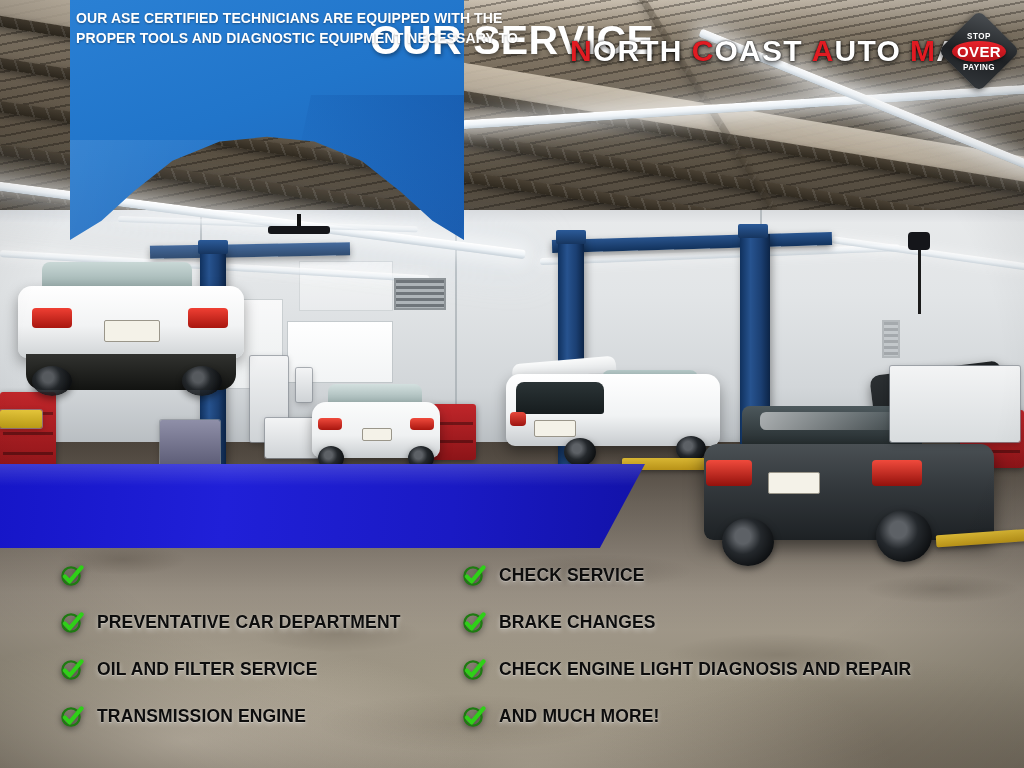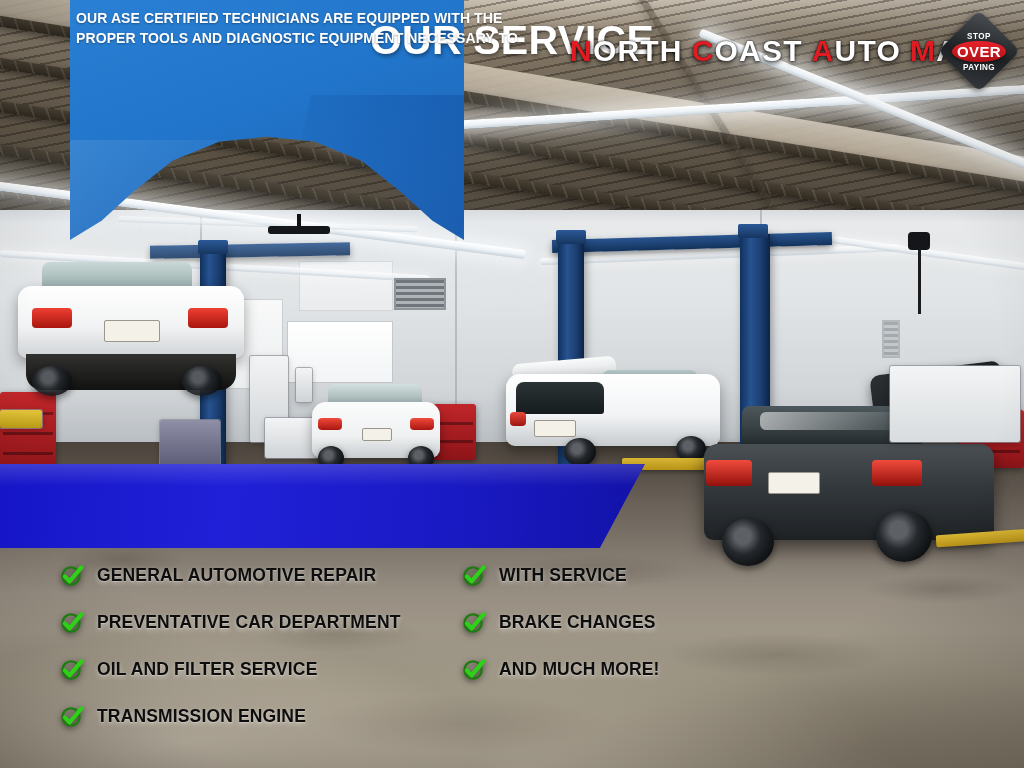--- a/index.html
+++ b/index.html
@@ -431,21 +431,20 @@
   <div id="services">
 
     <div class="svc-col" id="svc-col-left">
       <div class="svc-item">
         <span class="check-icon">
           <svg viewBox="0 0 24 24">
               <circle cx="11" cy="12" r="8.6" fill="none" stroke="#1f7a12" stroke-width="2.3"></circle>
               <path d="M5 12.6 L9.6 17.4 L21.5 3.4" fill="none" stroke="#2fd018" stroke-width="4.2" stroke-linecap="round" stroke-linejoin="round"></path>
             </svg>
         </span>
-        <span class="svc-label">GENERAL AUTOMOTIVE REPAIR</span>
       </div>
       <div class="svc-item">
         <span class="check-icon">
           <svg viewBox="0 0 24 24">
               <circle cx="11" cy="12" r="8.6" fill="none" stroke="#1f7a12" stroke-width="2.3"></circle>
               <path d="M5 12.6 L9.6 17.4 L21.5 3.4" fill="none" stroke="#2fd018" stroke-width="4.2" stroke-linecap="round" stroke-linejoin="round"></path>
             </svg>
         </span>
         <span class="svc-label">PREVENTATIVE CAR DEPARTMENT</span>
       </div>
@@ -470,30 +469,39 @@
     </div>
 
     <div class="svc-col" id="svc-col-right">
       <div class="svc-item">
         <span class="check-icon">
           <svg viewBox="0 0 24 24">
               <circle cx="11" cy="12" r="8.6" fill="none" stroke="#1f7a12" stroke-width="2.3"></circle>
               <path d="M5 12.6 L9.6 17.4 L21.5 3.4" fill="none" stroke="#2fd018" stroke-width="4.2" stroke-linecap="round" stroke-linejoin="round"></path>
             </svg>
         </span>
-        <span class="svc-label">WITH SERVICE</span>
+        <span class="svc-label">CHECK SERVICE</span>
       </div>
       <div class="svc-item">
         <span class="check-icon">
           <svg viewBox="0 0 24 24">
               <circle cx="11" cy="12" r="8.6" fill="none" stroke="#1f7a12" stroke-width="2.3"></circle>
               <path d="M5 12.6 L9.6 17.4 L21.5 3.4" fill="none" stroke="#2fd018" stroke-width="4.2" stroke-linecap="round" stroke-linejoin="round"></path>
             </svg>
         </span>
         <span class="svc-label">BRAKE CHANGES</span>
+      </div>
+      <div class="svc-item">
+        <span class="check-icon">
+          <svg viewBox="0 0 24 24">
+              <circle cx="11" cy="12" r="8.6" fill="none" stroke="#1f7a12" stroke-width="2.3"></circle>
+              <path d="M5 12.6 L9.6 17.4 L21.5 3.4" fill="none" stroke="#2fd018" stroke-width="4.2" stroke-linecap="round" stroke-linejoin="round"></path>
+            </svg>
+        </span>
+        <span class="svc-label">CHECK ENGINE LIGHT DIAGNOSIS AND REPAIR</span>
       </div>
       <div class="svc-item">
         <span class="check-icon">
           <svg viewBox="0 0 24 24">
               <circle cx="11" cy="12" r="8.6" fill="none" stroke="#1f7a12" stroke-width="2.3"></circle>
               <path d="M5 12.6 L9.6 17.4 L21.5 3.4" fill="none" stroke="#2fd018" stroke-width="4.2" stroke-linecap="round" stroke-linejoin="round"></path>
             </svg>
         </span>
         <span class="svc-label">AND MUCH MORE!</span>
       </div>

